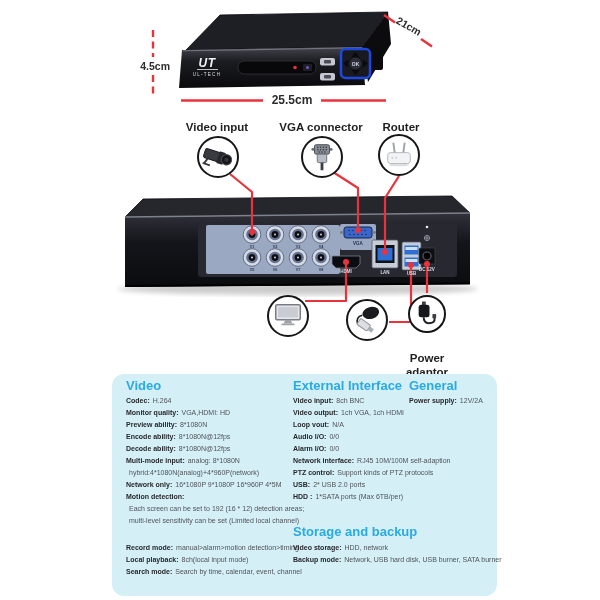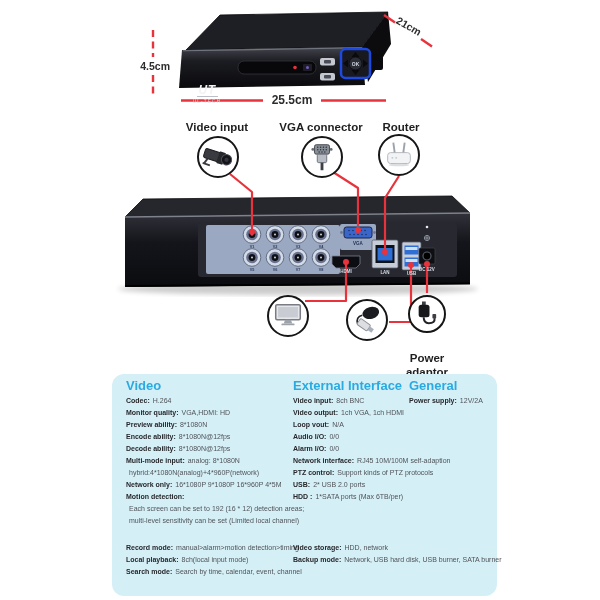--- a/index.html
+++ b/index.html
@@ -7,21 +7,21 @@
          font-family:"Liberation Sans",sans-serif;}
   #scene{position:absolute;left:0;top:0;}
   .dim{position:absolute;font-weight:700;color:#2d2d2d;font-size:10.5px;}
   .cx{transform:translateX(-50%);text-align:center;}
   .callout-label{position:absolute;transform:translateX(-50%);text-align:center;
                  font-size:11.5px;font-weight:600;color:#1f1f1f;white-space:nowrap;}
   .callout-label2{position:absolute;transform:translateX(-50%);text-align:center;
                  font-size:11.5px;font-weight:600;color:#1f1f1f;line-height:13.5px;white-space:nowrap;}
   .circle{position:absolute;background:#fff;border:2.5px solid #161616;border-radius:50%;
           display:flex;align-items:center;justify-content:center;box-sizing:border-box;}
-  .logo{position:absolute;left:184px;top:53px;width:46px;text-align:center;color:#f2f3f5;margin-top:27px;}
+  .logo{position:absolute;left:184px;top:53px;width:46px;text-align:center;color:#f2f3f5;}
   .logo .ut{font-size:12px;font-weight:900;font-style:italic;letter-spacing:.5px;line-height:12px;
             border-bottom:1.5px solid #babfc8;display:inline-block;padding:0 2px;}
   .logo .ultech{font-size:4.6px;letter-spacing:1.2px;color:#d8dadf;line-height:6px;margin-top:1px;}
   .ok{position:absolute;left:355.5px;top:63.5px;transform:translate(-50%,-50%);
       font-size:5px;font-weight:700;color:#cfd3dc;}
   .plabel{position:absolute;transform:translateX(-50%);font-weight:700;font-size:4.5px;
           color:#d9dee8;white-space:nowrap;}
   .plabel.dark{color:#23324f;}
   .bnc-l{position:absolute;transform:translateX(-50%);font-size:3.8px;font-weight:700;color:#2c3a57;}
   #spec-panel{position:absolute;left:112px;top:374px;width:385px;height:222px;
@@ -353,18 +353,19 @@
   <div class="spec-col" style="left:409px;top:395px;">
     <div class="srow"><b>Power supply:</b><span>12V/2A</span></div>
   </div>
 
   <div class="spec-col" style="left:126px;top:542px;">
     <div class="srow"><b>Record mode:</b><span>manual&gt;alarm&gt;motion detection&gt;timing</span></div>
     <div class="srow"><b>Local playback:</b><span>8ch(local input mode)</span></div>
     <div class="srow"><b>Search mode:</b><span>Search by time, calendar, event, channel</span></div>
   </div>
 
+  <div class="spec-title" style="left:293px;top:524px;">Storage and backup</div>
   <div class="spec-col" style="left:293px;top:542px;">
     <div class="srow"><b>Video storage:</b><span>HDD, network</span></div>
     <div class="srow"><b>Backup mode:</b><span>Network, USB hard disk, USB burner, SATA burner</span></div>
   </div>
 
 </div>
 
 </body></html>

